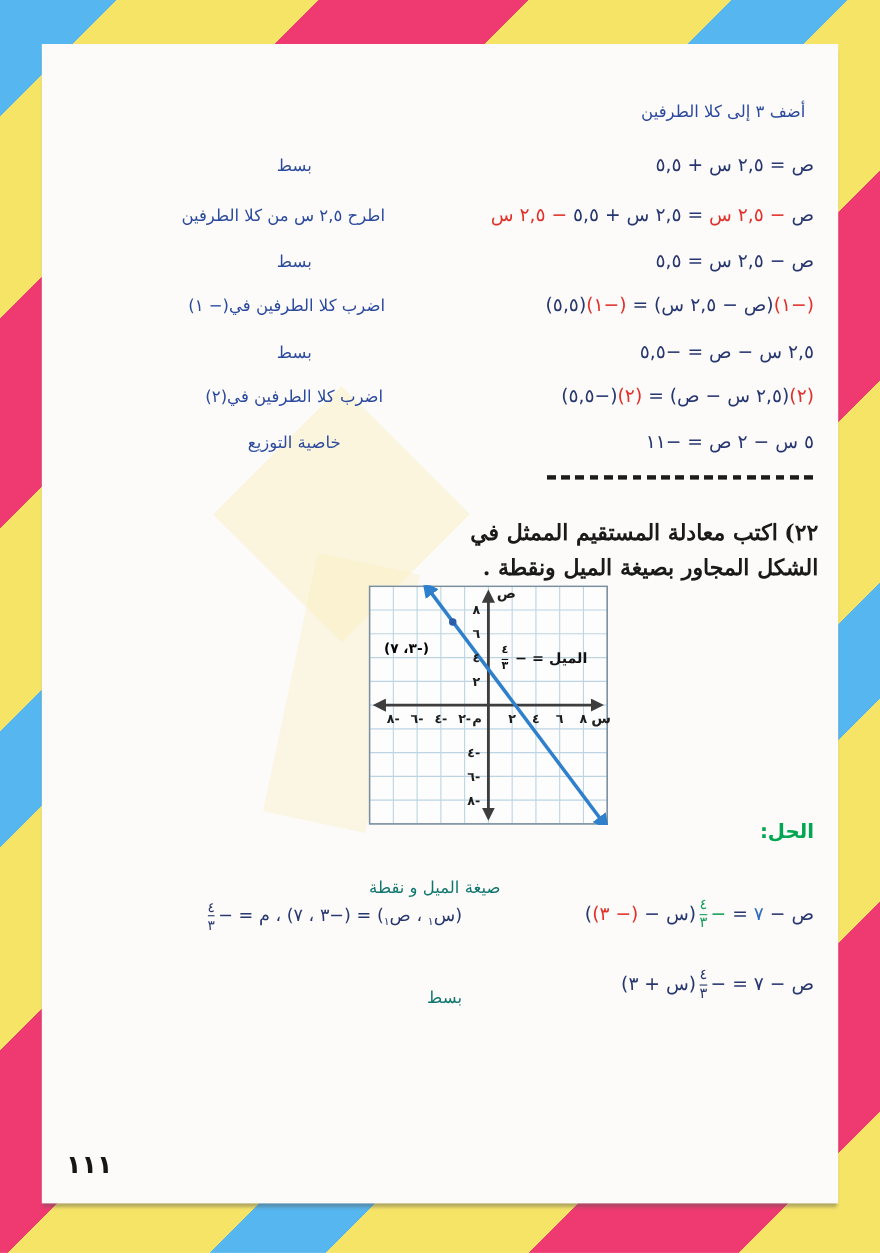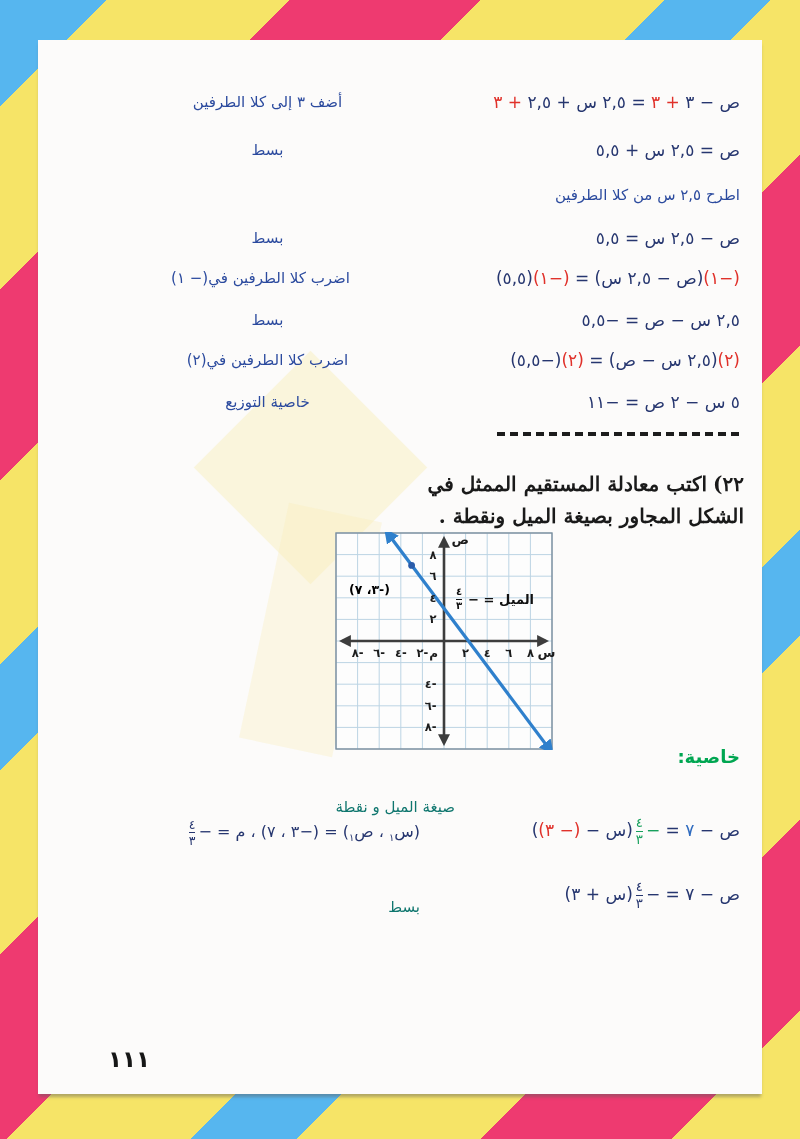--- a/index.html
+++ b/index.html
@@ -56,38 +56,38 @@
     font-size:18px;font-weight:700;z-index:2;}
   .srow{position:absolute;left:22px;right:22px;height:52px;direction:rtl;z-index:2;}
   .srow .eq{position:absolute;right:0;top:4px;}
   .srow .snote{position:absolute;top:18px;color:#0f766e;font-size:15px;white-space:nowrap;}
   .sa{top:740px}.sb{top:776px}.sc{top:840px}
   .sa .snote{right:285px}.sb .snote{right:320px;color:#26366f;font-size:16px;top:2px}
   .sc .snote{right:320px}
   .sb .eq,.sc .eq{top:0;}
 
   .page-num{position:absolute;left:22px;top:1006px;color:#161616;font-size:23px;
-    font-weight:700;letter-spacing:4px;z-index:2;margin-left:48px;}
+    font-weight:700;letter-spacing:4px;z-index:2;}
 </style>
 </head>
 <body>
 
 <div class="page">
   <div class="watermark wm1"></div>
   <div class="watermark wm2"></div>
 
   <div class="row r1">
-    <span class="eq"><span>ص − ٣ </span><span class="c-red">+ ٣</span><span> = ٢,٥ س + ٢,٥ </span><span class="c-red">+ ٣</span></span>
     <span class="note">أضف ٣ إلى كلا الطرفين</span>
   </div>
   <div class="row r2">
     <span class="eq"><span>ص = ٢,٥ س + ٥,٥</span></span>
     <span class="note">بسط</span>
   </div>
   <div class="row r3">
+    <span class="eq"><span>ص </span><span class="c-red">− ٢,٥ س</span><span> = ٢,٥ س + ٥,٥ </span><span class="c-red">− ٢,٥ س</span></span>
     <span class="note">اطرح ٢,٥ س من كلا الطرفين</span>
   </div>
   <div class="row r4">
     <span class="eq"><span>ص − ٢,٥ س = ٥,٥</span></span>
     <span class="note">بسط</span>
   </div>
   <div class="row r5">
     <span class="eq"><span class="c-red">(−١)</span><span>(ص − ٢,٥ س) = </span><span class="c-red">(−١)</span><span>(٥,٥)</span></span>
     <span class="note">اضرب كلا الطرفين في(− ١)</span>
   </div>
@@ -168,21 +168,21 @@
     <div class="pt-label">(٧ ،٣-)</div>
     <div class="slope-label">
       <span>الميل = −</span>
       <span class="frac">
         <span class="num">٤</span>
         <span class="den">٣</span>
       </span>
     </div>
   </div>
 
-  <div class="sol-head">خاصية:</div>
+  <div class="sol-head">الحل:</div>
 
   <div class="srow sa">
     <span class="snote"><span>صيغة الميل و نقطة</span></span>
   </div>
   <div class="srow sb">
     <span class="eq"><span>ص − </span><span class="c-blue">٧</span><span> = </span><span class="c-green">−</span><span class="frac c-green">
           <span class="num">٤</span>
           <span class="den">٣</span>
         </span><span>(س − </span><span class="c-red">(− ٣)</span><span>)</span></span>
     <span class="snote"><span>(س</span><sub>١</sub><span> ، ص</span><sub>١</sub><span>) = (−٣ ، ٧) ، م = −</span><span class="frac">

